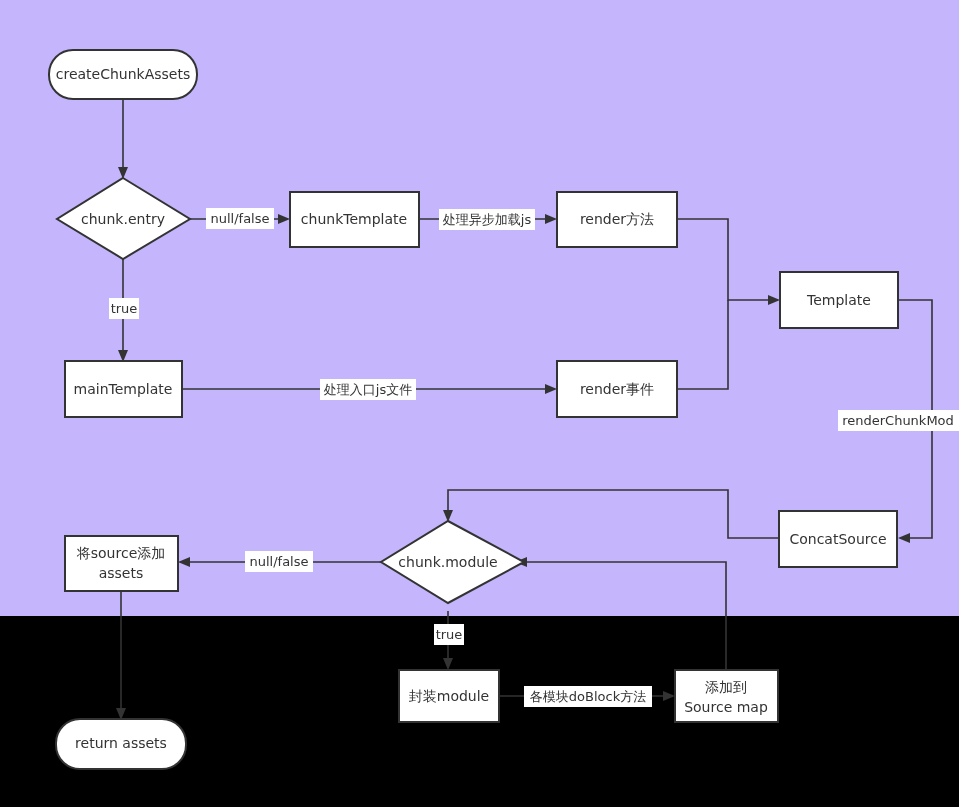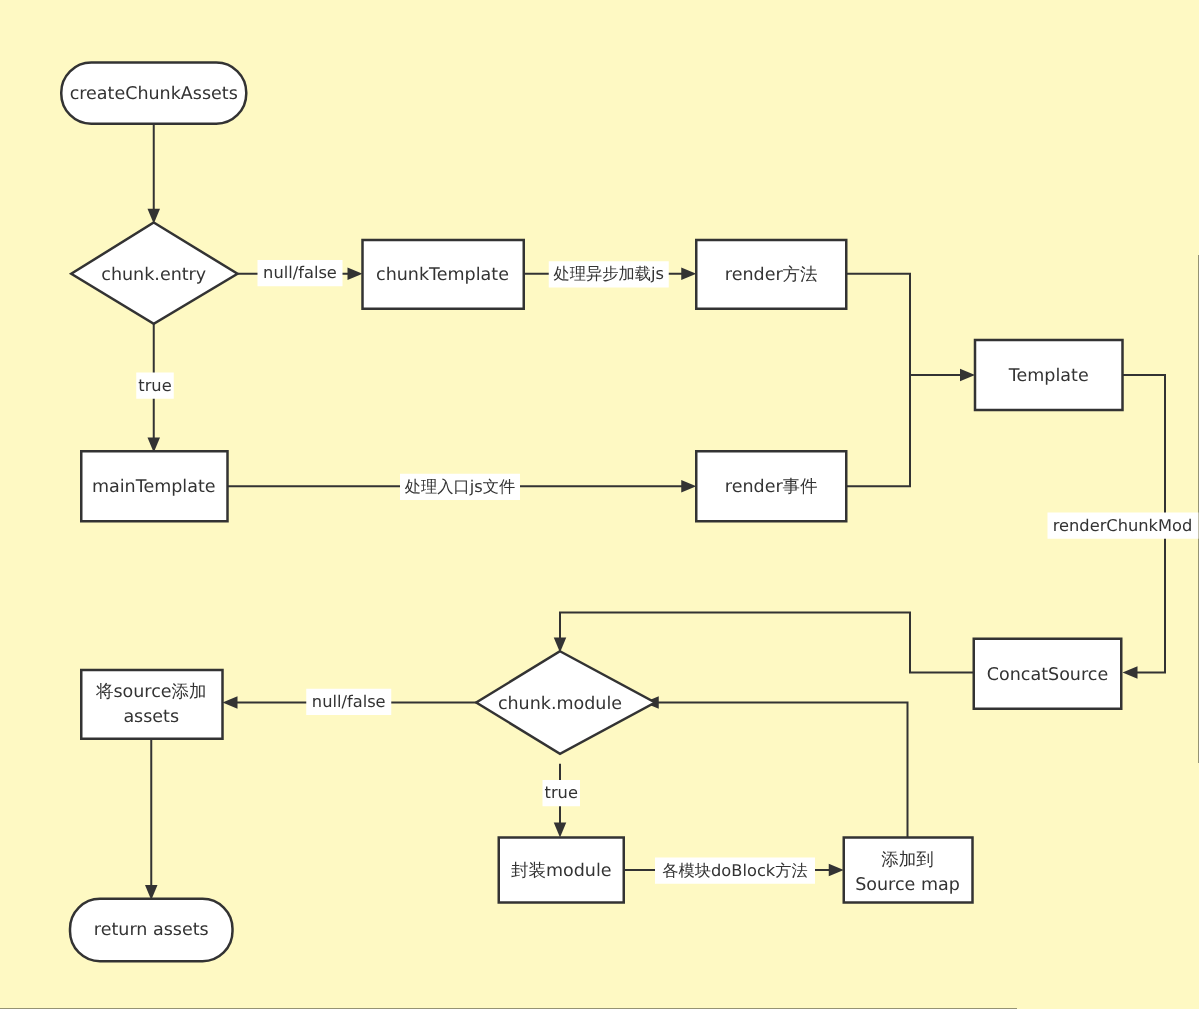--- a/index.html
+++ b/index.html
@@ -10,22 +10,22 @@
   }
   body {
     width: 959px;
     height: 807px;
     overflow: hidden;
     font-family: "DejaVu Sans", "Liberation Sans", sans-serif;
   }
   #flowchart-root {
     position: relative;
     width: 959px;
-    height: 807px;
-    background: #fef9c3;
+    height: 616px;
+    background: #c4b5fd;
   }
   svg.diagram {
     position: absolute;
     top: 0;
     left: 0;
     width: 959px;
     height: 807px;
     display: block;
   }
   .node-shape {

